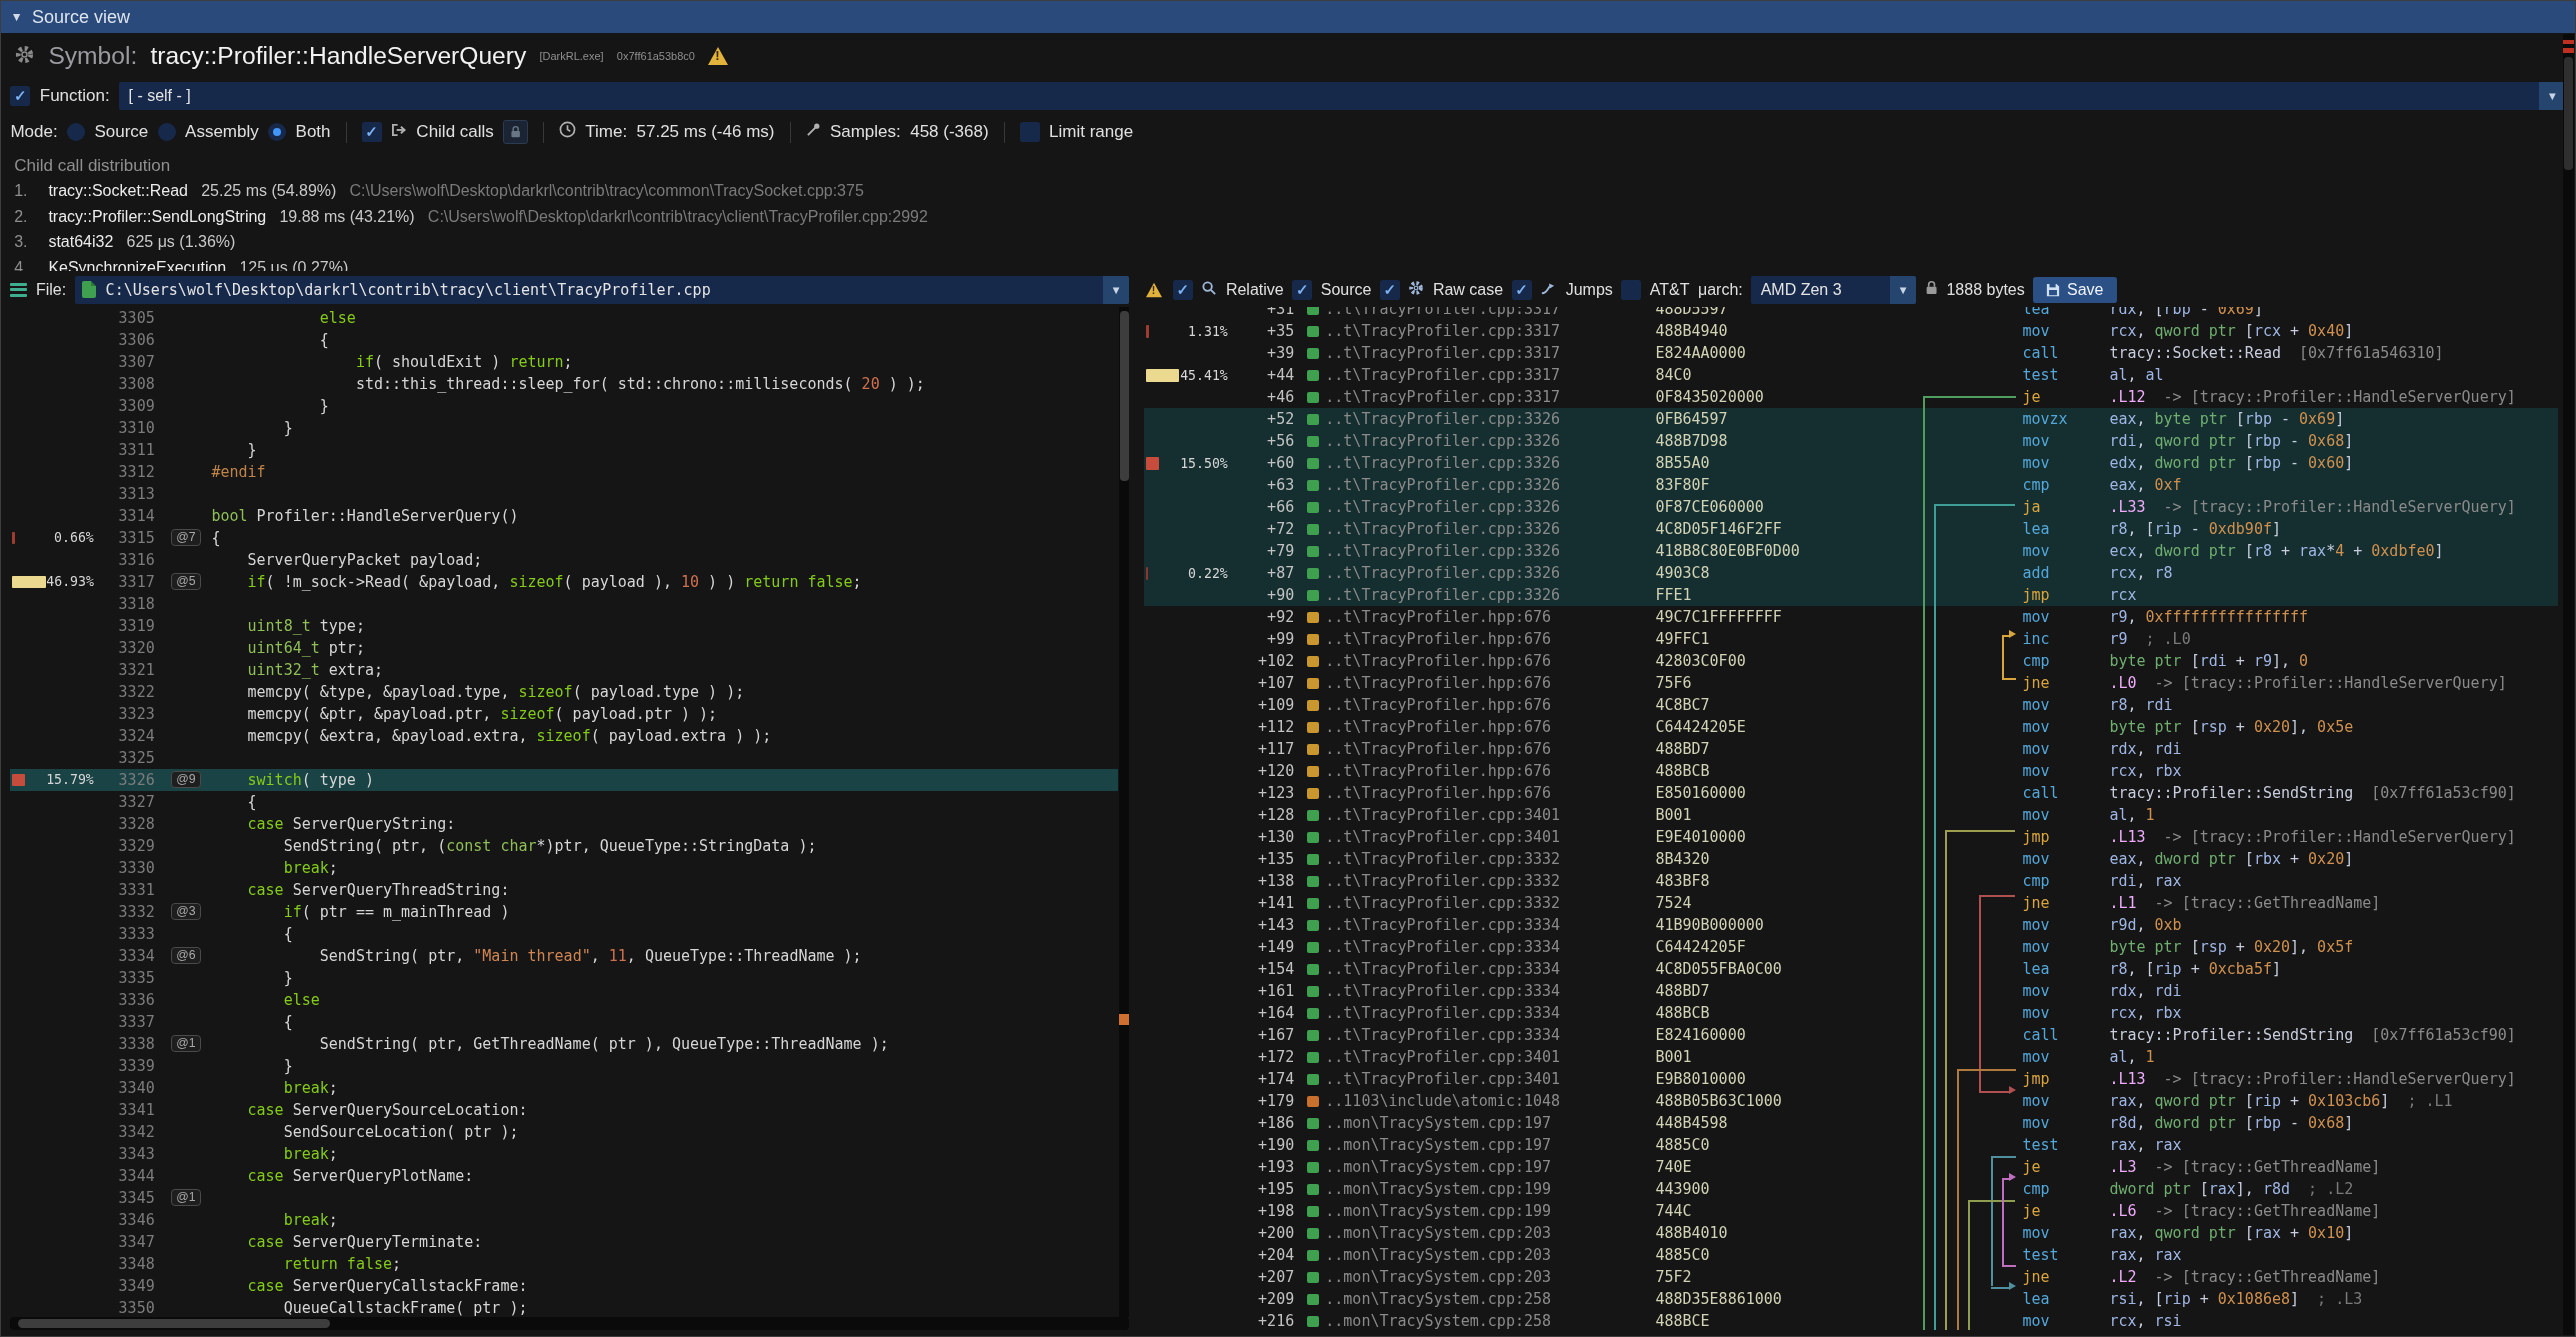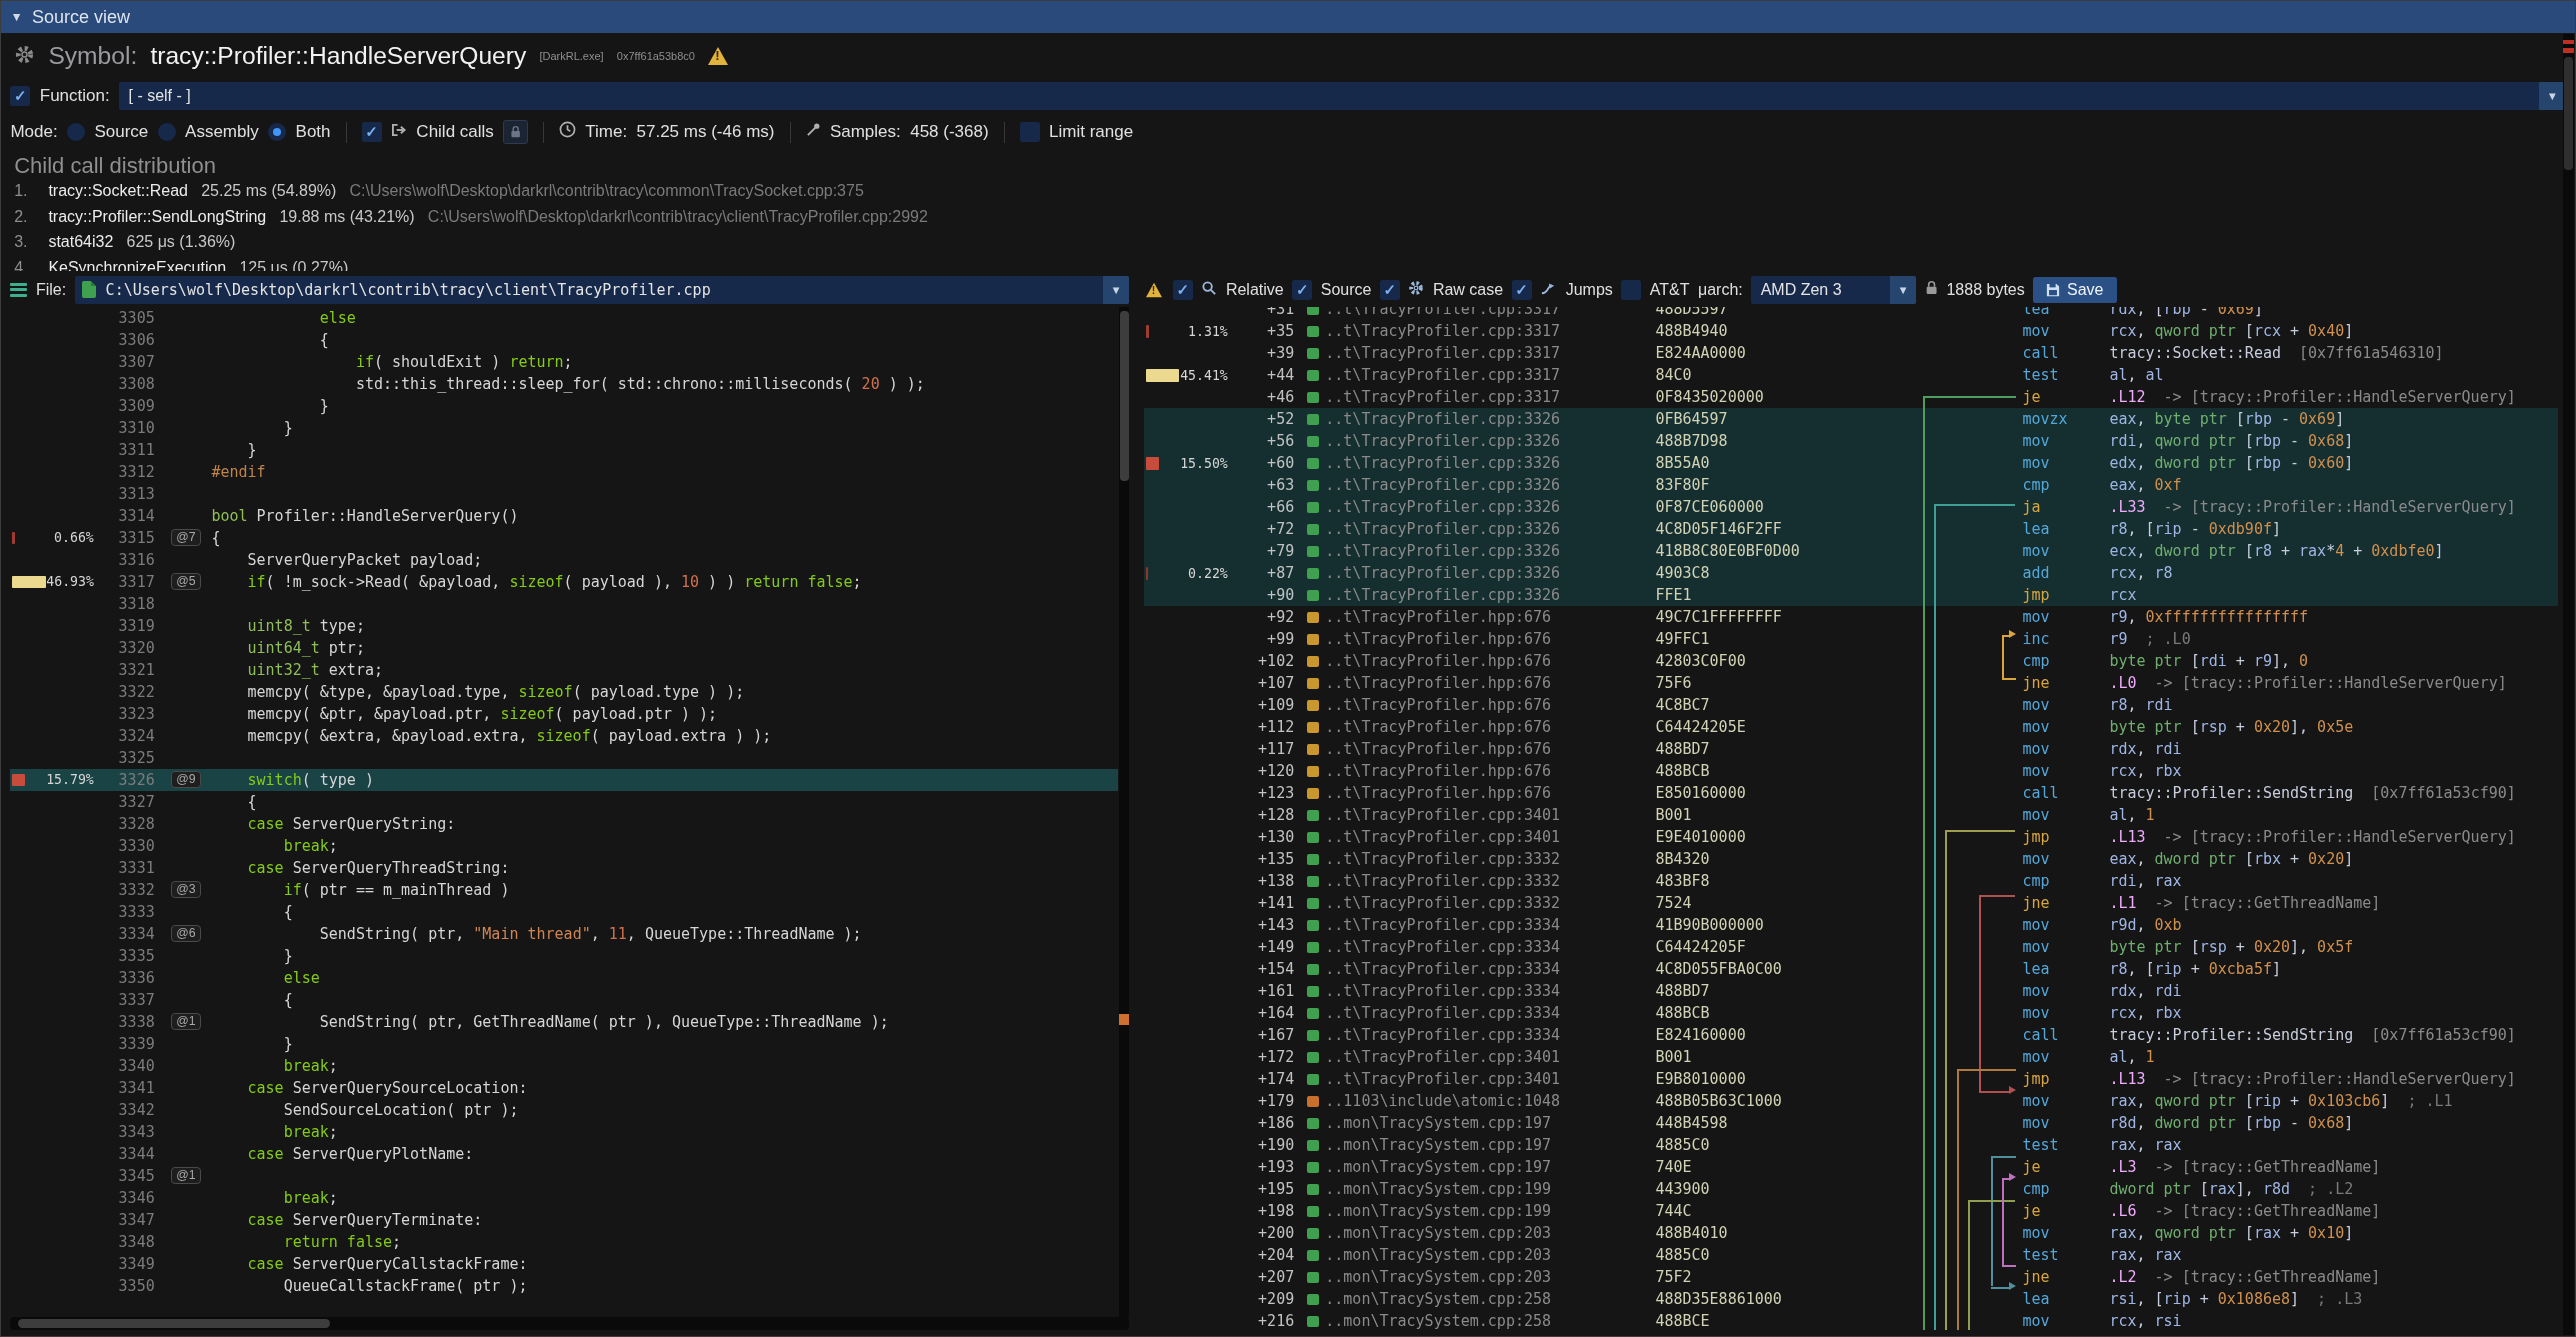--- a/index.html
+++ b/index.html
@@ -39,21 +39,21 @@
   .combo .carrow{width:26.4px;height:100%;background:#25456f;display:flex;align-items:center;justify-content:center;
     font-size:11.3px;color:#c8d4e4;flex:0 0 26.4px;}
   .vsep{width:0.9px;height:21px;background:#383838;margin:0 5.7px;flex:0 0 0.9px;}
   .iconbtn{width:24.6px;height:24.6px;background:#1b2433;border:0.9px solid #2c3a52;border-radius:2.8px;
     display:flex;align-items:center;justify-content:center;}
   .btn{height:26.4px;background:#2a5085;border-radius:2.8px;display:flex;align-items:center;gap:6.6px;
     padding:0 13.2px;font-size:16px;color:#f0f4fa;}
 
   
   .childcalls{flex:0 0 121px;height:121px;overflow:hidden;padding:3.8px 13.2px 0;}
-  .cc-head{font-size:22px;color:#8f8f8f;height:24.6px;display:flex;align-items:center;}
+  .cc-head{font-size:17px;color:#8f8f8f;height:24.6px;display:flex;align-items:center;}
   .cc-row{height:25.5px;display:flex;align-items:center;gap:13.2px;font-size:16px;white-space:nowrap;}
   .cc-idx{color:#8f8f8f;width:21px;flex:0 0 21px;}
   .cc-name{color:#ececec;}
   .cc-time{color:#c9c9c9;}
   .cc-path{color:#7a7a7a;}
 
   
   .panels{flex:1;min-height:0;display:flex;gap:15px;padding:1.9px 17px 5.7px 9.4px;}
   .left-panel{width:1119px;flex:0 0 1119px;display:flex;flex-direction:column;position:relative;}
   .right-panel{flex:1;min-width:0;display:flex;flex-direction:column;position:relative;}
@@ -261,20 +261,21 @@
             <div class="srow"><span class="cell-pct"><i class="bar" style="width:0px;background:transparent"></i><span class="pcttext"></span></span><span class="cell-ln">3319</span><span class="cell-badge"></span><span class="cell-code">    <span class="ty">uint8_t</span> type;</span></div>
             <div class="srow"><span class="cell-pct"><i class="bar" style="width:0px;background:transparent"></i><span class="pcttext"></span></span><span class="cell-ln">3320</span><span class="cell-badge"></span><span class="cell-code">    <span class="ty">uint64_t</span> ptr;</span></div>
             <div class="srow"><span class="cell-pct"><i class="bar" style="width:0px;background:transparent"></i><span class="pcttext"></span></span><span class="cell-ln">3321</span><span class="cell-badge"></span><span class="cell-code">    <span class="ty">uint32_t</span> extra;</span></div>
             <div class="srow"><span class="cell-pct"><i class="bar" style="width:0px;background:transparent"></i><span class="pcttext"></span></span><span class="cell-ln">3322</span><span class="cell-badge"></span><span class="cell-code">    memcpy( &amp;type, &amp;payload.type, <span class="kw">sizeof</span>( payload.type ) );</span></div>
             <div class="srow"><span class="cell-pct"><i class="bar" style="width:0px;background:transparent"></i><span class="pcttext"></span></span><span class="cell-ln">3323</span><span class="cell-badge"></span><span class="cell-code">    memcpy( &amp;ptr, &amp;payload.ptr, <span class="kw">sizeof</span>( payload.ptr ) );</span></div>
             <div class="srow"><span class="cell-pct"><i class="bar" style="width:0px;background:transparent"></i><span class="pcttext"></span></span><span class="cell-ln">3324</span><span class="cell-badge"></span><span class="cell-code">    memcpy( &amp;extra, &amp;payload.extra, <span class="kw">sizeof</span>( payload.extra ) );</span></div>
             <div class="srow"><span class="cell-pct"><i class="bar" style="width:0px;background:transparent"></i><span class="pcttext"></span></span><span class="cell-ln">3325</span><span class="cell-badge"></span><span class="cell-code"></span></div>
             <div class="srow hl"><span class="cell-pct"><i class="bar" style="width:12.3px;background:#c84c3c"></i><span class="pcttext">15.79%</span></span><span class="cell-ln">3326</span><span class="cell-badge"><span class="badge">@9</span></span><span class="cell-code">    <span class="kw">switch</span>( type )</span></div>
             <div class="srow"><span class="cell-pct"><i class="bar" style="width:0px;background:transparent"></i><span class="pcttext"></span></span><span class="cell-ln">3327</span><span class="cell-badge"></span><span class="cell-code">    {</span></div>
             <div class="srow"><span class="cell-pct"><i class="bar" style="width:0px;background:transparent"></i><span class="pcttext"></span></span><span class="cell-ln">3328</span><span class="cell-badge"></span><span class="cell-code">    <span class="kw">case</span> ServerQueryString:</span></div>
+            <div class="srow"><span class="cell-pct"><i class="bar" style="width:0px;background:transparent"></i><span class="pcttext"></span></span><span class="cell-ln">3329</span><span class="cell-badge"></span><span class="cell-code">        SendString( ptr, (<span class="ty">const</span> <span class="ty">char</span>*)ptr, QueueType::StringData );</span></div>
             <div class="srow"><span class="cell-pct"><i class="bar" style="width:0px;background:transparent"></i><span class="pcttext"></span></span><span class="cell-ln">3330</span><span class="cell-badge"></span><span class="cell-code">        <span class="kw">break</span>;</span></div>
             <div class="srow"><span class="cell-pct"><i class="bar" style="width:0px;background:transparent"></i><span class="pcttext"></span></span><span class="cell-ln">3331</span><span class="cell-badge"></span><span class="cell-code">    <span class="kw">case</span> ServerQueryThreadString:</span></div>
             <div class="srow"><span class="cell-pct"><i class="bar" style="width:0px;background:transparent"></i><span class="pcttext"></span></span><span class="cell-ln">3332</span><span class="cell-badge"><span class="badge">@3</span></span><span class="cell-code">        <span class="kw">if</span>( ptr == m_mainThread )</span></div>
             <div class="srow"><span class="cell-pct"><i class="bar" style="width:0px;background:transparent"></i><span class="pcttext"></span></span><span class="cell-ln">3333</span><span class="cell-badge"></span><span class="cell-code">        {</span></div>
             <div class="srow"><span class="cell-pct"><i class="bar" style="width:0px;background:transparent"></i><span class="pcttext"></span></span><span class="cell-ln">3334</span><span class="cell-badge"><span class="badge">@6</span></span><span class="cell-code">            SendString( ptr, <span class="str">"Main thread"</span>, <span class="num">11</span>, QueueType::ThreadName );</span></div>
             <div class="srow"><span class="cell-pct"><i class="bar" style="width:0px;background:transparent"></i><span class="pcttext"></span></span><span class="cell-ln">3335</span><span class="cell-badge"></span><span class="cell-code">        }</span></div>
             <div class="srow"><span class="cell-pct"><i class="bar" style="width:0px;background:transparent"></i><span class="pcttext"></span></span><span class="cell-ln">3336</span><span class="cell-badge"></span><span class="cell-code">        <span class="kw">else</span></span></div>
             <div class="srow"><span class="cell-pct"><i class="bar" style="width:0px;background:transparent"></i><span class="pcttext"></span></span><span class="cell-ln">3337</span><span class="cell-badge"></span><span class="cell-code">        {</span></div>
             <div class="srow"><span class="cell-pct"><i class="bar" style="width:0px;background:transparent"></i><span class="pcttext"></span></span><span class="cell-ln">3338</span><span class="cell-badge"><span class="badge">@1</span></span><span class="cell-code">            SendString( ptr, GetThreadName( ptr ), QueueType::ThreadName );</span></div>
             <div class="srow"><span class="cell-pct"><i class="bar" style="width:0px;background:transparent"></i><span class="pcttext"></span></span><span class="cell-ln">3339</span><span class="cell-badge"></span><span class="cell-code">        }</span></div>

